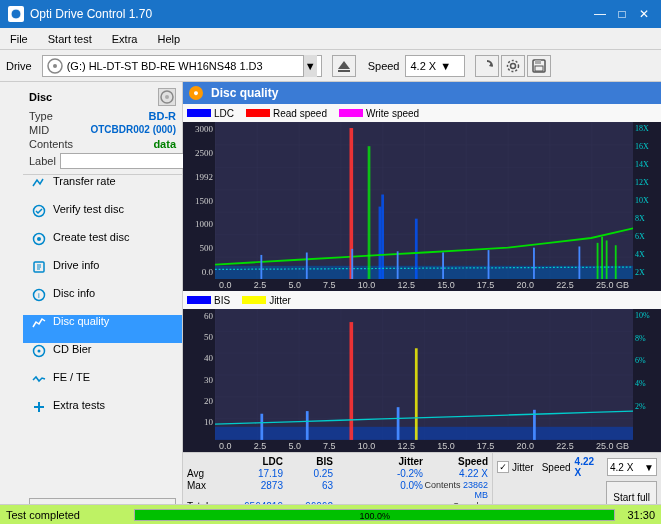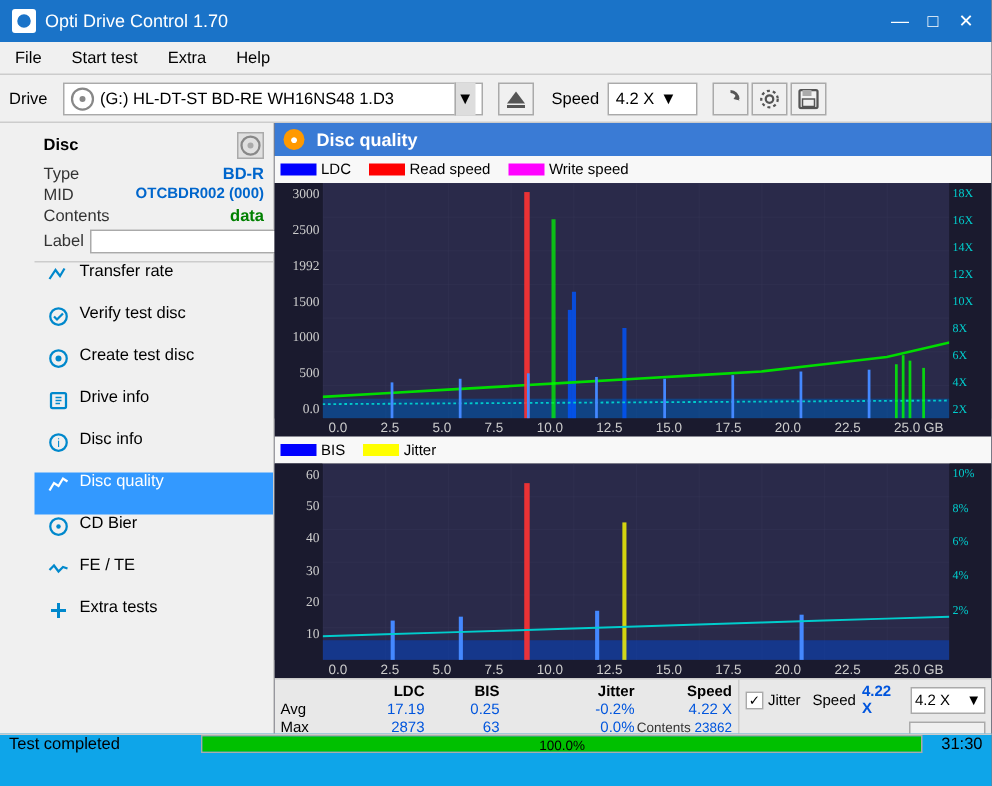--- a/index.html
+++ b/index.html
@@ -199,25 +199,25 @@
       cursor: pointer;
       font-size: 11px;
     }
 
     
     .status-bar {
       position: absolute;
       bottom: 0;
       left: 0;
       right: 0;
-      height: 35px;
-      background: #0ea5e9;
+      height: 20px;
+      background: #bef264;
       border-top: 1px solid #ccc;
       display: flex;
-      align-items: flex-start;
+      align-items: center;
       padding: 0 6px;
       gap: 8px;
     }
     .status-text { font-size: 11px; color: #000; width: 120px; }
     .progress-bar-container {
       flex: 1;
       height: 12px;
       background: #ddd;
       border: 1px solid #aaa;
       position: relative;

